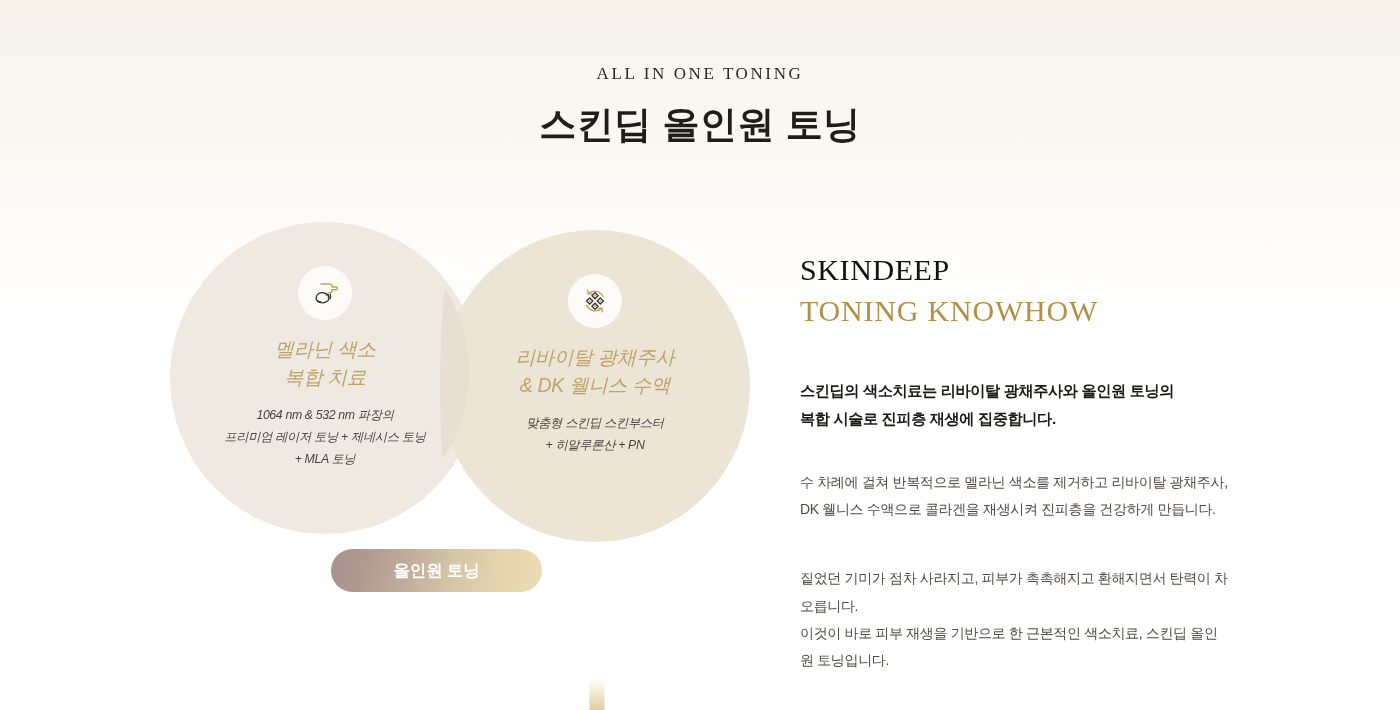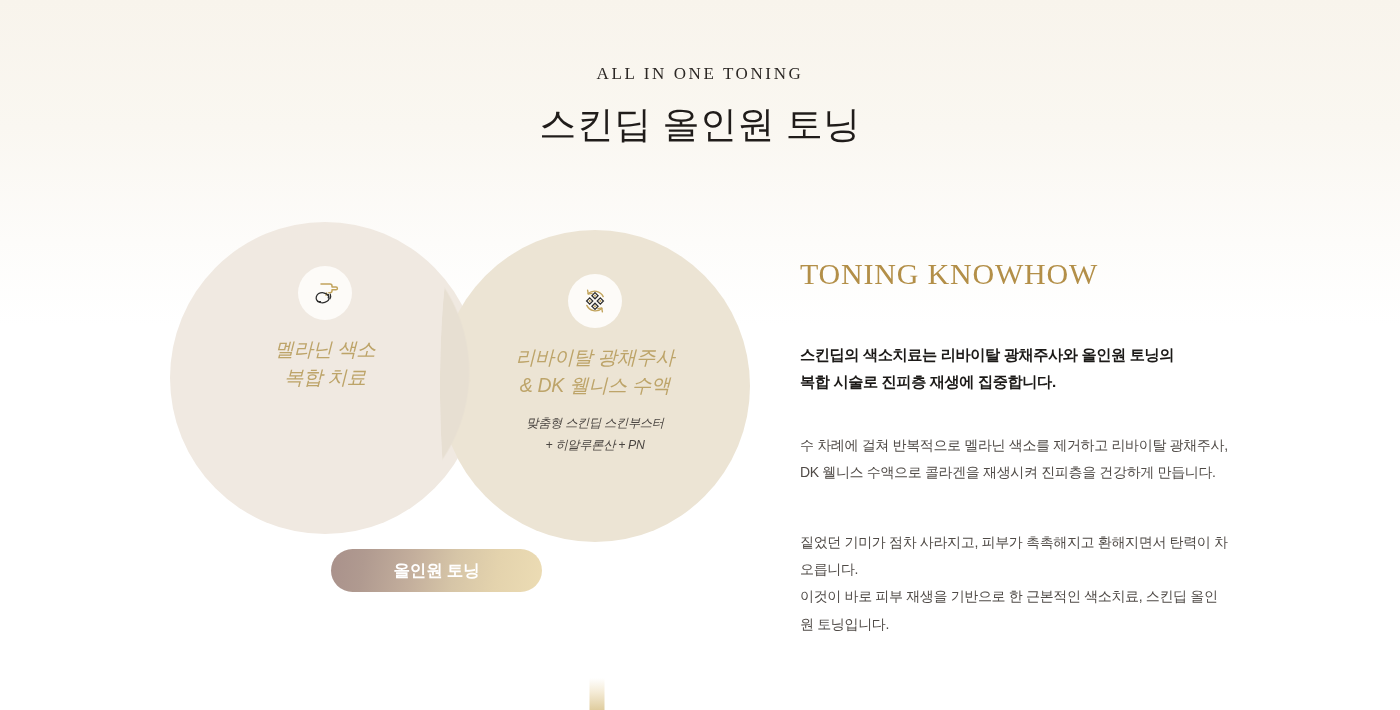--- a/index.html
+++ b/index.html
@@ -19,21 +19,21 @@
     margin-top:64px;
     font-family:"Liberation Serif","DejaVu Serif",serif;
     font-size:17px;
     letter-spacing:2.6px;
     color:#2b2724;
     font-weight:400;
   }
   #main-title {
     margin-top:16px;
     font-size:37px;
-    font-weight:400;
+    font-weight:700;
     letter-spacing:0.5px;
     color:#201c1a;
   }
 
   
   #venn { position:absolute; left:160px; top:208px; width:600px; height:400px; }
   .circle {
     position:absolute;
     width:310px; height:312px;
     border-radius:50%;
@@ -144,20 +144,25 @@
         <path d="M18.6 17 l-0.6 2.2" fill="none" stroke="#c2a45c" stroke-width="1.4" stroke-linecap="round"></path>
         <path d="M20.4 18.6 a3.4 3.4 0 0 1 -0.2 3.2" fill="none" stroke="#2c2c2c" stroke-width="1.2" stroke-linecap="round"></path>
         <path d="M22.3 18.2 a5.4 5.4 0 0 1 -0.3 4.6" fill="none" stroke="#2c2c2c" stroke-width="1.2" stroke-linecap="round"></path>
         <path d="M8.4 20.4 c1.2 -2.6 4 -3.9 7 -3.6 c2.6 0.25 4.4 1.6 5.2 3.4 c0.8 1.9 0.2 3.9 -1.5 5.1 c-2 1.45 -4.9 1.9 -7.2 1.2 c-2 -0.6 -3.3 -1.9 -3.6 -3.3 c-0.2 -0.9 -0.1 -1.9 0.1 -2.8 z" fill="none" stroke="#2c2c2c" stroke-width="1.25" stroke-linejoin="round"></path>
         <path d="M9.2 24.6 c0.8 0.7 2.2 1.1 3.4 1.05" fill="none" stroke="#2c2c2c" stroke-width="1.1" stroke-linecap="round"></path>
       </svg>
     </div>
     <div class="c-title">
       <span>멜라닌 색소</span><br>
       <span>복합 치료</span>
+    </div>
+    <div class="c-sub">
+      <span>1064 nm &amp; 532 nm 파장의</span><br>
+      <span>프리미엄 레이저 토닝 + 제네시스 토닝</span><br>
+      <span>+ MLA 토닝</span>
     </div>
   </div>
 
   <div class="circle" id="circle-right">
     <div class="icon-badge">
       <svg width="34" height="34" viewBox="0 0 34 34" aria-hidden="true">
         <g fill="none" stroke="#c2a45c" stroke-width="1.4" stroke-linecap="round">
           <path d="M10.2 9.6 A9.6 9.6 0 0 1 25.2 12.6"></path>
           <path d="M23.8 24.4 A9.6 9.6 0 0 1 8.8 21.4"></path>
         </g>
@@ -203,20 +208,21 @@
       <path d="M16.5 0 h15 v38 h10 L24 62 L6.5 38 h10 z" fill="url(#arrGrad)"></path>
     </svg>
   </div>
 </div>
 
 <div id="pill">
   <span id="pill-label">올인원 토닝</span>
 </div>
 
 <div id="panel">
+  <div id="brand">SKINDEEP</div>
   <div id="brand-sub">TONING KNOWHOW</div>
 
   <p id="lead">
     <span>스킨딥의 색소치료는 리바이탈 광채주사와 올인원 토닝의</span><br>
     <span>복합 시술로 진피층 재생에 집중합니다.</span>
   </p>
 
   <p id="p1" class="body-p">
     <span>수 차례에 걸쳐 반복적으로 멜라닌 색소를 제거하고 리바이탈 광채주사,</span><br>
     <span>DK 웰니스 수액으로 콜라겐을 재생시켜 진피층을 건강하게 만듭니다.</span>

